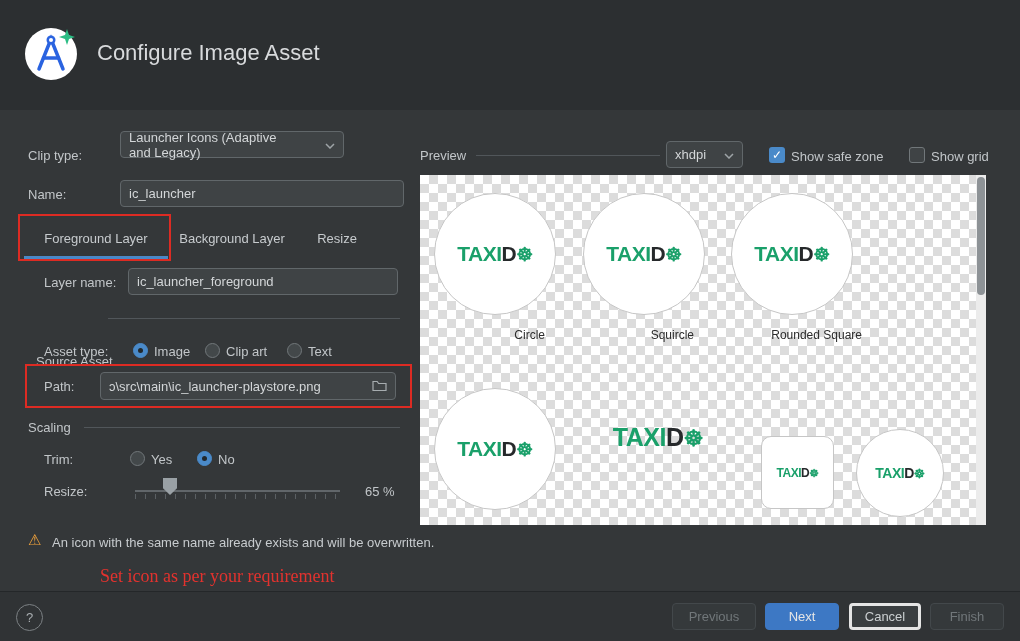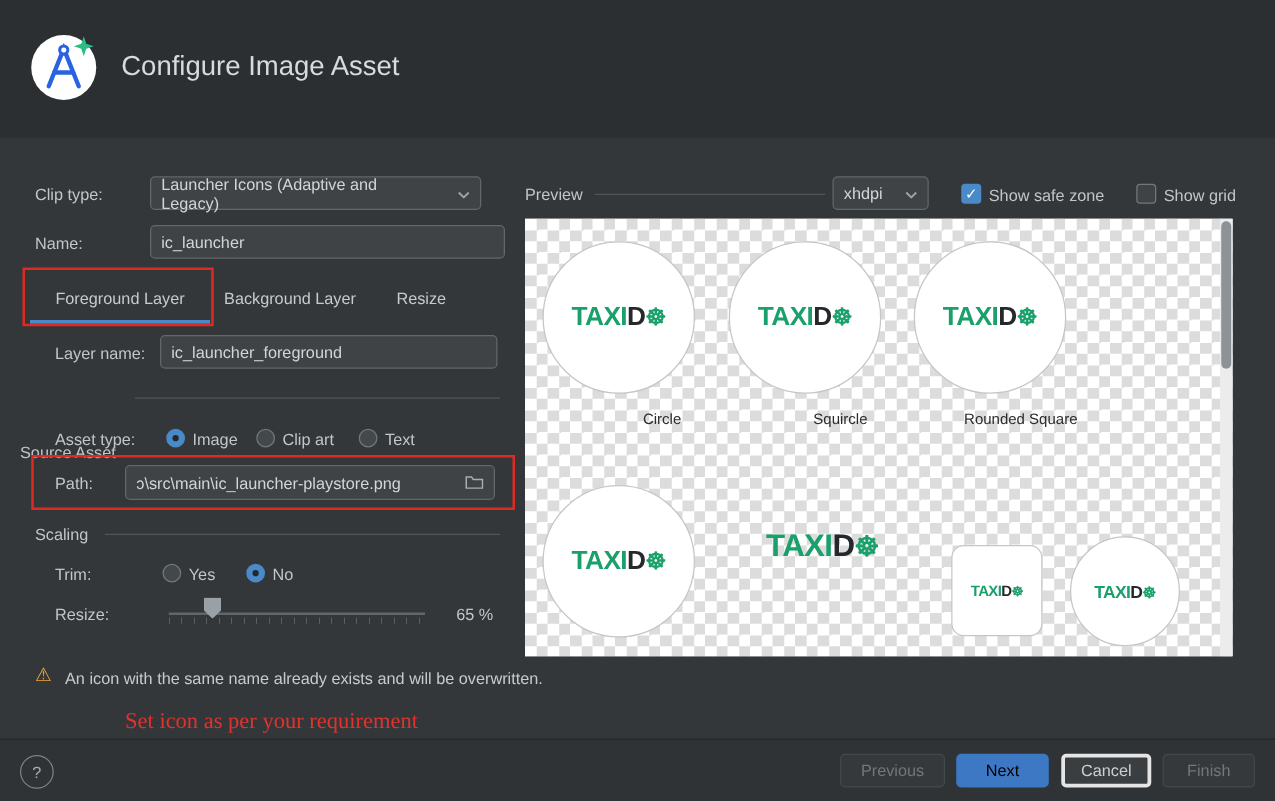--- a/index.html
+++ b/index.html
@@ -58,21 +58,21 @@
   .warn-text{position:absolute;left:52px;top:535px;color:#c7cbce;}
   .annotation-text{position:absolute;left:100px;top:566px;color:#e3322e;font-size:18px;
     font-family:"Liberation Serif",serif;}
   
   .footer{position:absolute;left:0;bottom:0;width:1020px;height:49px;background:#303335;border-top:1px solid #242729;}
   .help-btn{position:absolute;left:16px;top:12px;width:25px;height:25px;border-radius:50%;
     border:1px solid #7c8184;color:#a9aeb1;display:flex;align-items:center;justify-content:center;font-size:13px;}
   .btn{position:absolute;top:11px;height:27px;border-radius:4px;box-sizing:border-box;
     display:flex;align-items:center;justify-content:center;font-size:13px;}
   .btn.disabled{left:0;background:#35393b;border:1px solid #43484b;color:#71777a;}
-  .btn.primary{background:#3d78c4;border:1px solid #3d78c4;color:#000000;}
+  .btn.primary{background:#3d78c4;border:1px solid #3d78c4;color:#e5e5e5;}
   .btn.normal{background:#3a3e40;border:3px solid #e5e5e5;color:#ccd0d2;}
 </style>
 </head>
 <body>
 
 <div class="stage">
 
   <div class="header">
     <div class="logo-badge">
       <svg width="58" height="58" viewBox="0 0 58 58">
@@ -81,21 +81,21 @@
         <path d="M21.5 33 H36.5" stroke="#2a63e0" stroke-width="3.5" stroke-linecap="round"></path>
         <circle cx="29" cy="15" r="4.5" fill="#2a63e0"></circle>
         <circle cx="29" cy="15" r="2" fill="#ffffff"></circle>
         <polygon points="45,4 47,10 53,12 47,14 45,20 43,14 37,12 43,10" fill="#2bbd84"></polygon>
       </svg>
     </div>
     <div class="header-title">Configure Image Asset</div>
   </div>
 
   <div class="label" style="left:28px;top:148px;">Clip type:</div>
-  <div class="field combo" style="left:120px;top:141px;width:265px;gap:19px;">
+  <div class="field combo" style="left:120px;top:131px;width:224px;gap:19px;">
     <span>Launcher Icons (Adaptive and Legacy)</span>
     <span class="chev">
       <svg width="10" height="6">
           <polyline points="1,1 5,5 9,1" stroke="#9ea4a7" fill="none" stroke-width="1.5"></polyline>
         </svg>
     </span>
   </div>
 
   <div class="label" style="left:28px;top:187px;">Name:</div>
   <div class="field" style="left:120px;top:180px;width:284px;">
@@ -106,21 +106,21 @@
   <div class="tab" style="left:176px;width:112px;">Background Layer</div>
   <div class="tab" style="left:312px;width:50px;">Resize</div>
   <div class="tab-underline"></div>
   <div class="red-box" style="left:18px;top:214px;width:153px;height:47px;"></div>
 
   <div class="label" style="left:44px;top:275px;">Layer name:</div>
   <div class="field" style="left:128px;top:268px;width:270px;">
     <span>ic_launcher_foreground</span>
   </div>
 
-  <div class="label" style="left:16px;top:311px;margin-top:43px;">Source Asset</div>
+  <div class="label" style="left:36px;top:311px;margin-top:43px;">Source Asset</div>
   <div class="sep-line" style="left:108px;top:318px;width:292px;"></div>
 
   <div class="label" style="left:44px;top:344px;">Asset type:</div>
   <div class="radio on" style="left:133px;top:343px;"></div>
   <div class="label" style="left:154px;top:344px;">Image</div>
   <div class="radio" style="left:205px;top:343px;"></div>
   <div class="label" style="left:226px;top:344px;">Clip art</div>
   <div class="radio" style="left:287px;top:343px;"></div>
   <div class="label" style="left:308px;top:344px;">Text</div>
 

